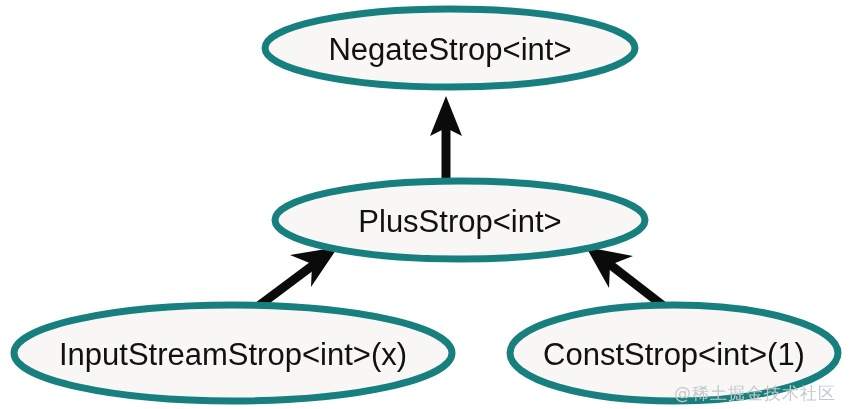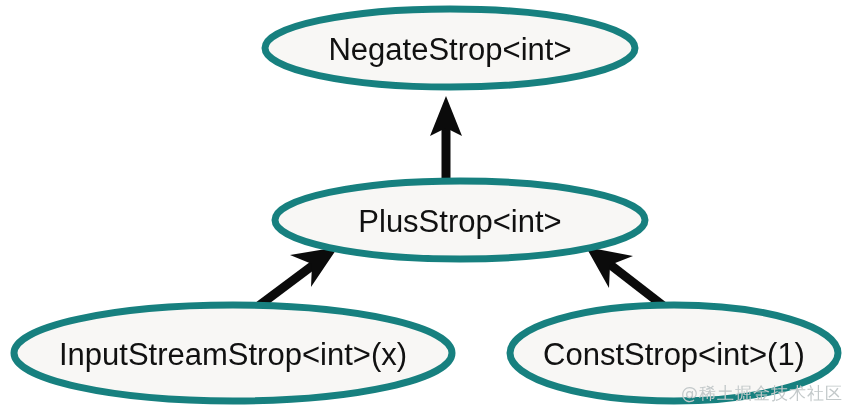--- a/index.html
+++ b/index.html
@@ -41,21 +41,21 @@
     stroke: #0b0b0b;
     stroke-width: 9;
     fill: none;
   }
   .edge-head {
     fill: #0b0b0b;
     stroke: none;
   }
   .watermark {
     position: absolute;
-    right: 10px;
+    right: 17px;
     bottom: 4px;
     font-family: "DejaVu Sans", sans-serif;
     font-size: 17px;
     color: #c3c9ca;
     letter-spacing: 1px;
     user-select: none;
     pointer-events: none;
   }
 </style>
 </head>

